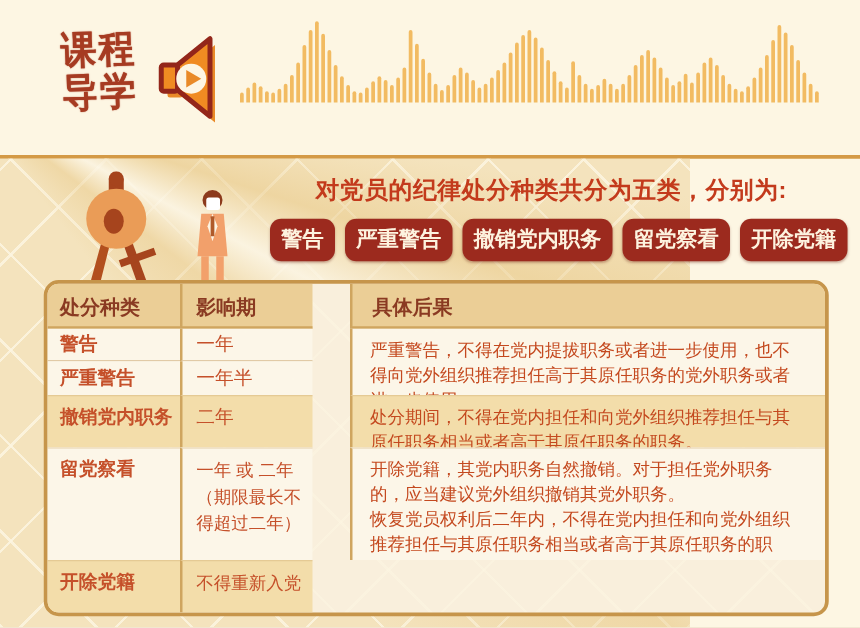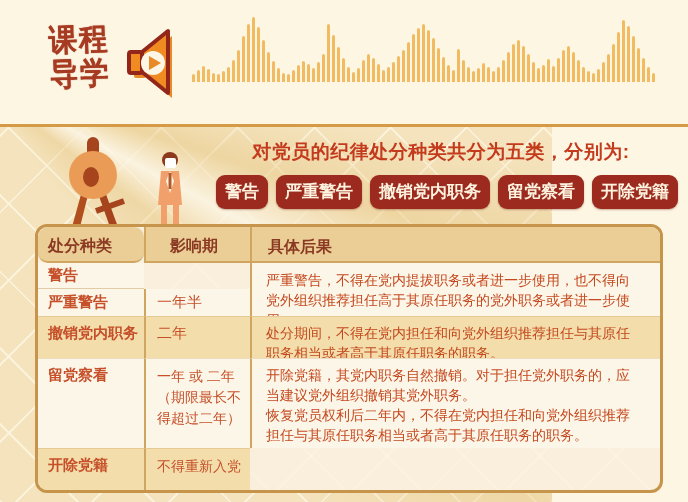--- a/index.html
+++ b/index.html
@@ -67,32 +67,32 @@
     box-sizing:border-box;overflow:hidden;
     color:#c5502a;font-size:15px;
   }
   .cell.c2,.cell.c3{border-left:2px solid #cfa55f;}
   .hcell{
     background:rgba(234,203,145,.95);
     color:#8a3a22;font-weight:700;font-size:16px;
     display:flex;align-items:center;
     border-bottom:2px solid #cfa55f;
   }
-  .hcell.c1{border-radius:10px;}
-  .hcell.c2{padding-left:24px;}
+  .hcell.c1{}
+  .hcell.c2{padding-left:11px;}
   .hcell.c3{padding-left:16px;}
   .cream{background:rgba(252,246,232,.92);}
   .tan{background:rgba(242,218,164,.9);}
   .rowline{border-bottom:1px solid rgba(198,158,100,.5);}
   .topline{border-top:1px solid rgba(198,158,100,.3);}
   .c1{padding:4px 4px 0 10px;font-weight:700;}
   .c2{padding:4px 4px 0 11px;white-space:pre-line;}
   .c3{
     padding:5px 24px 0 14px;font-size:14px;line-height:20px;
-    white-space:pre-line;font-weight:400;color:#c4491f;
+    white-space:pre-line;font-weight:400;color:#c4491f;margin-left:30px;
   }
   .vmid{display:flex;align-items:center;padding-top:0;}
   .pt7{padding-top:7px;}
 </style>
 </head>
 <body>
 
 <div id="stage">
 
   <div class="top-band">
@@ -240,20 +240,21 @@
       <span class="badge" style="background: rgb(156, 42, 30);">开除党籍</span>
     </div>
 
     <div class="ptable">
 
       <div class="cell hcell c1">处分种类</div>
       <div class="cell hcell c2">影响期</div>
       <div class="cell hcell c3" style="font-size:16px;font-weight:700;color:#8a3a22;white-space:nowrap">具体后果</div>
 
       <div class="cell c1 cream rowline vmid" style="grid-row:2;grid-column:1">警告</div>
+      <div class="cell c2 cream rowline vmid" style="grid-row:2;grid-column:2">一年</div>
       <div class="cell c3 cream" style="grid-row:2 / span 2;grid-column:3;padding-top:7px">严重警告，不得在党内提拔职务或者进一步使用，也不得向党外组织推荐担任高于其原任职务的党外职务或者进一步使用。</div>
 
       <div class="cell c1 cream vmid" style="grid-row:3;grid-column:1">严重警告</div>
       <div class="cell c2 cream vmid" style="grid-row:3;grid-column:2">一年半</div>
 
       <div class="cell c1 tan topline pt7" style="grid-row:4;grid-column:1">撤销党内职务</div>
       <div class="cell c3 tan topline" style="grid-row:4;grid-column:3;padding-top:6px">处分期间，不得在党内担任和向党外组织推荐担任与其原任职务相当或者高于其原任职务的职务。</div>
       <div class="cell c2 tan topline pt7" style="grid-row:4;grid-column:2">二年</div>
 
       <div class="cell c1 cream topline pt7" style="grid-row:5;grid-column:1">留党察看</div>

